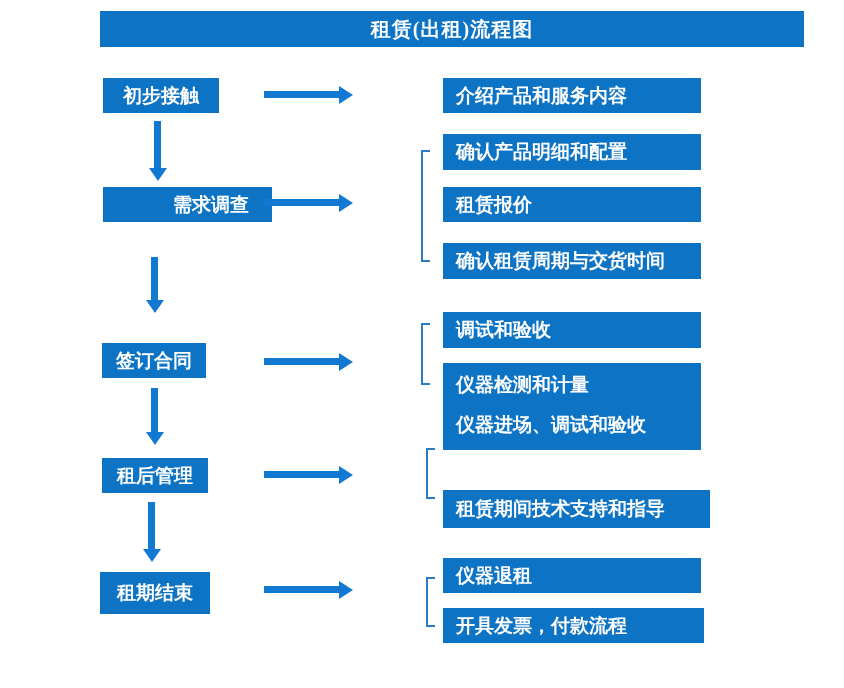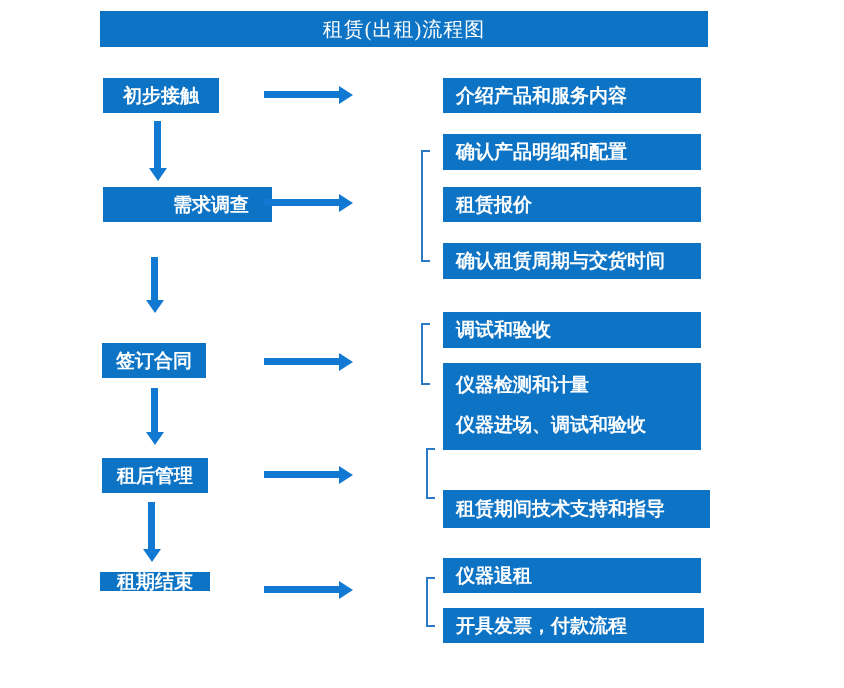--- a/index.html
+++ b/index.html
@@ -2,23 +2,23 @@
 <html style="--box: #0d73c4; --arrow: #1279d2; --bracket: #2b7bc4; --text: #ffffff; --background: #ffffff;"><head>
 <meta charset="utf-8">
 <style>
   html,body{margin:0;padding:0;background:#fff;}
   .canvas{
     position:relative;width:844px;height:688px;background:var(--background,#fff);
     font-family:"Liberation Serif","DejaVu Serif",serif;
     overflow:hidden;
   }
   .banner{
-    position:absolute;left:100px;top:11px;width:608px;height:36px;
+    position:absolute;left:100px;top:11px;width:704px;height:36px;
     background:var(--box,#0d73c4);color:var(--text,#fff);
-    font-size:20px;font-weight:normal;text-align:center;line-height:37px;
+    font-size:20px;font-weight:bold;text-align:center;line-height:37px;
     letter-spacing:1px;
   }
   .stage{
     position:absolute;background:var(--box,#0d73c4);color:var(--text,#fff);
     font-size:19px;font-weight:bold;text-align:center;
     display:flex;align-items:center;justify-content:center;
   }
   .out{
     position:absolute;background:var(--box,#0d73c4);color:var(--text,#fff);
     font-size:19px;font-weight:bold;
@@ -45,21 +45,21 @@
 <body>
 
 <div class="canvas">
 
   <div class="banner">租赁(出租)流程图</div>
 
   <div class="stage" style="left:103px;top:78px;width:116px;height:35px;">初步接触</div>
   <div class="stage" style="left:103px;top:187px;width:122px;height:35px;padding-left:47px;">需求调查</div>
   <div class="stage" style="left:102px;top:343px;width:104px;height:35px;">签订合同</div>
   <div class="stage" style="left:102px;top:458px;width:106px;height:35px;">租后管理</div>
-  <div class="stage" style="left:100px;top:572px;width:110px;height:19px;">租期结束</div>
+  <div class="stage" style="left:100px;top:572px;width:110px;height:42px;">租期结束</div>
 
   <div class="varrow" style="left:149px;top:121px;height:60px;">
     <div class="shaft"></div>
     <div class="head"></div>
   </div>
   <div class="varrow" style="left:146px;top:257px;height:56px;">
     <div class="shaft"></div>
     <div class="head"></div>
   </div>
   <div class="varrow" style="left:146px;top:388px;height:57px;">

